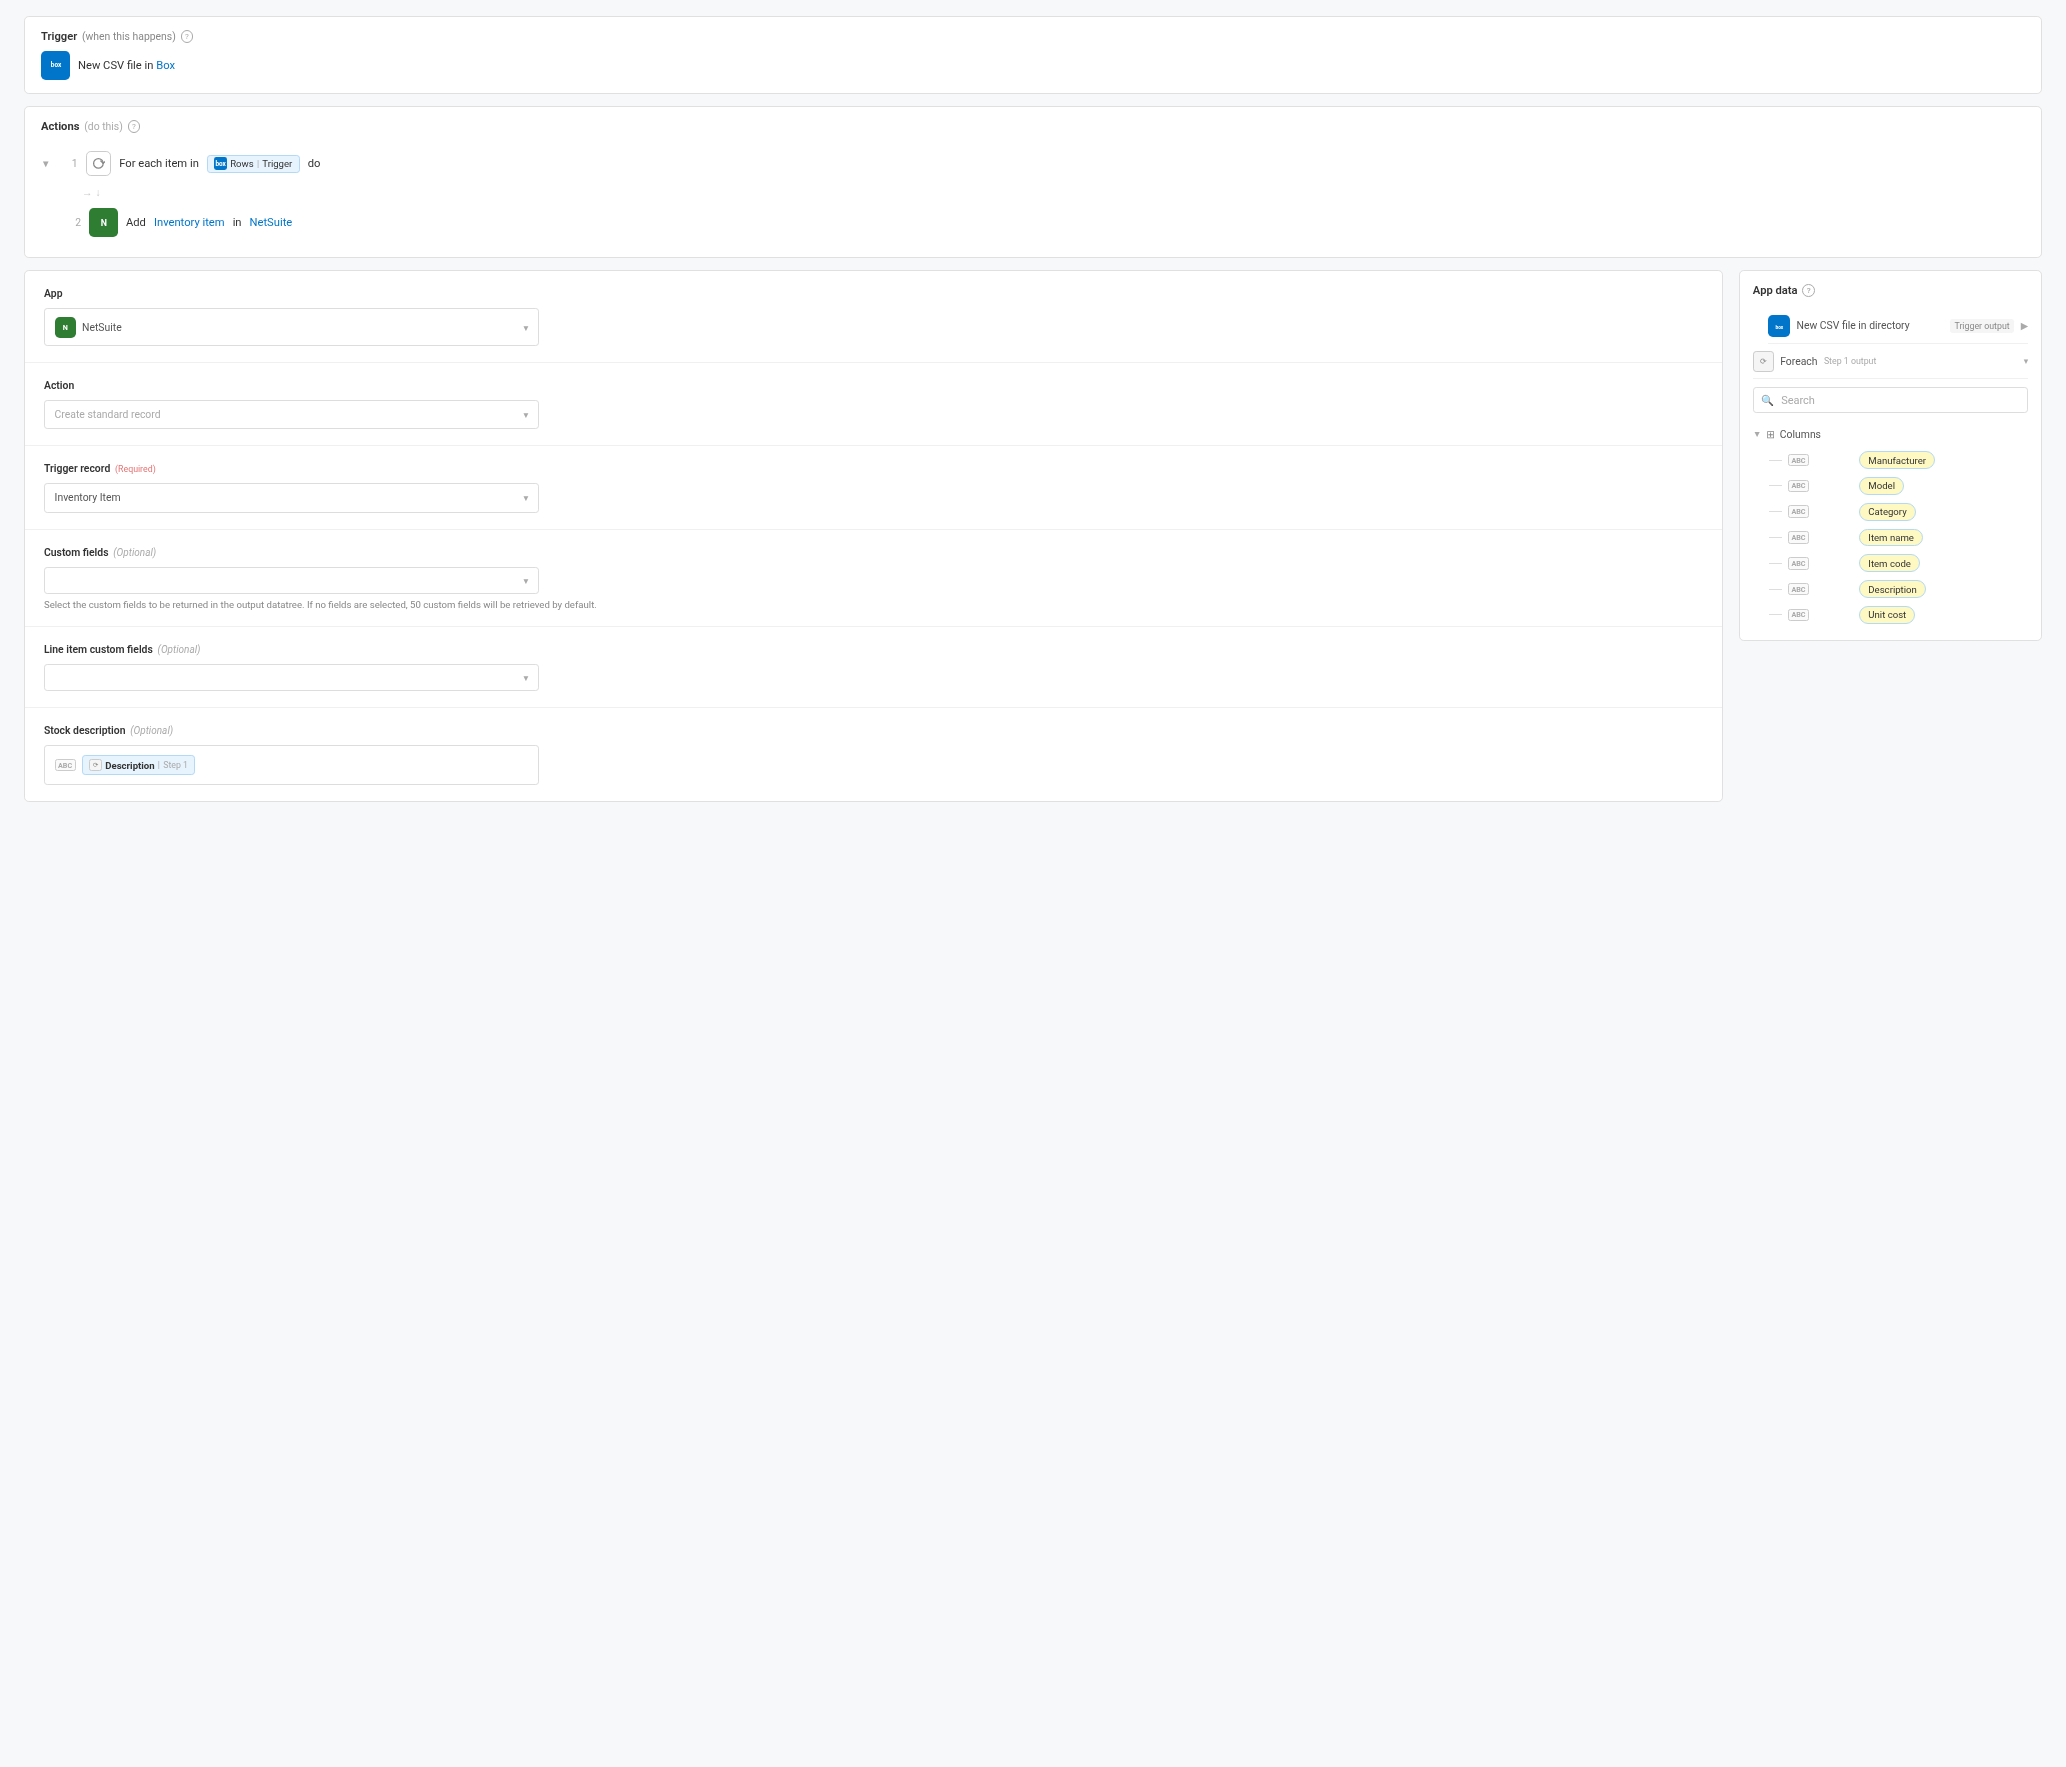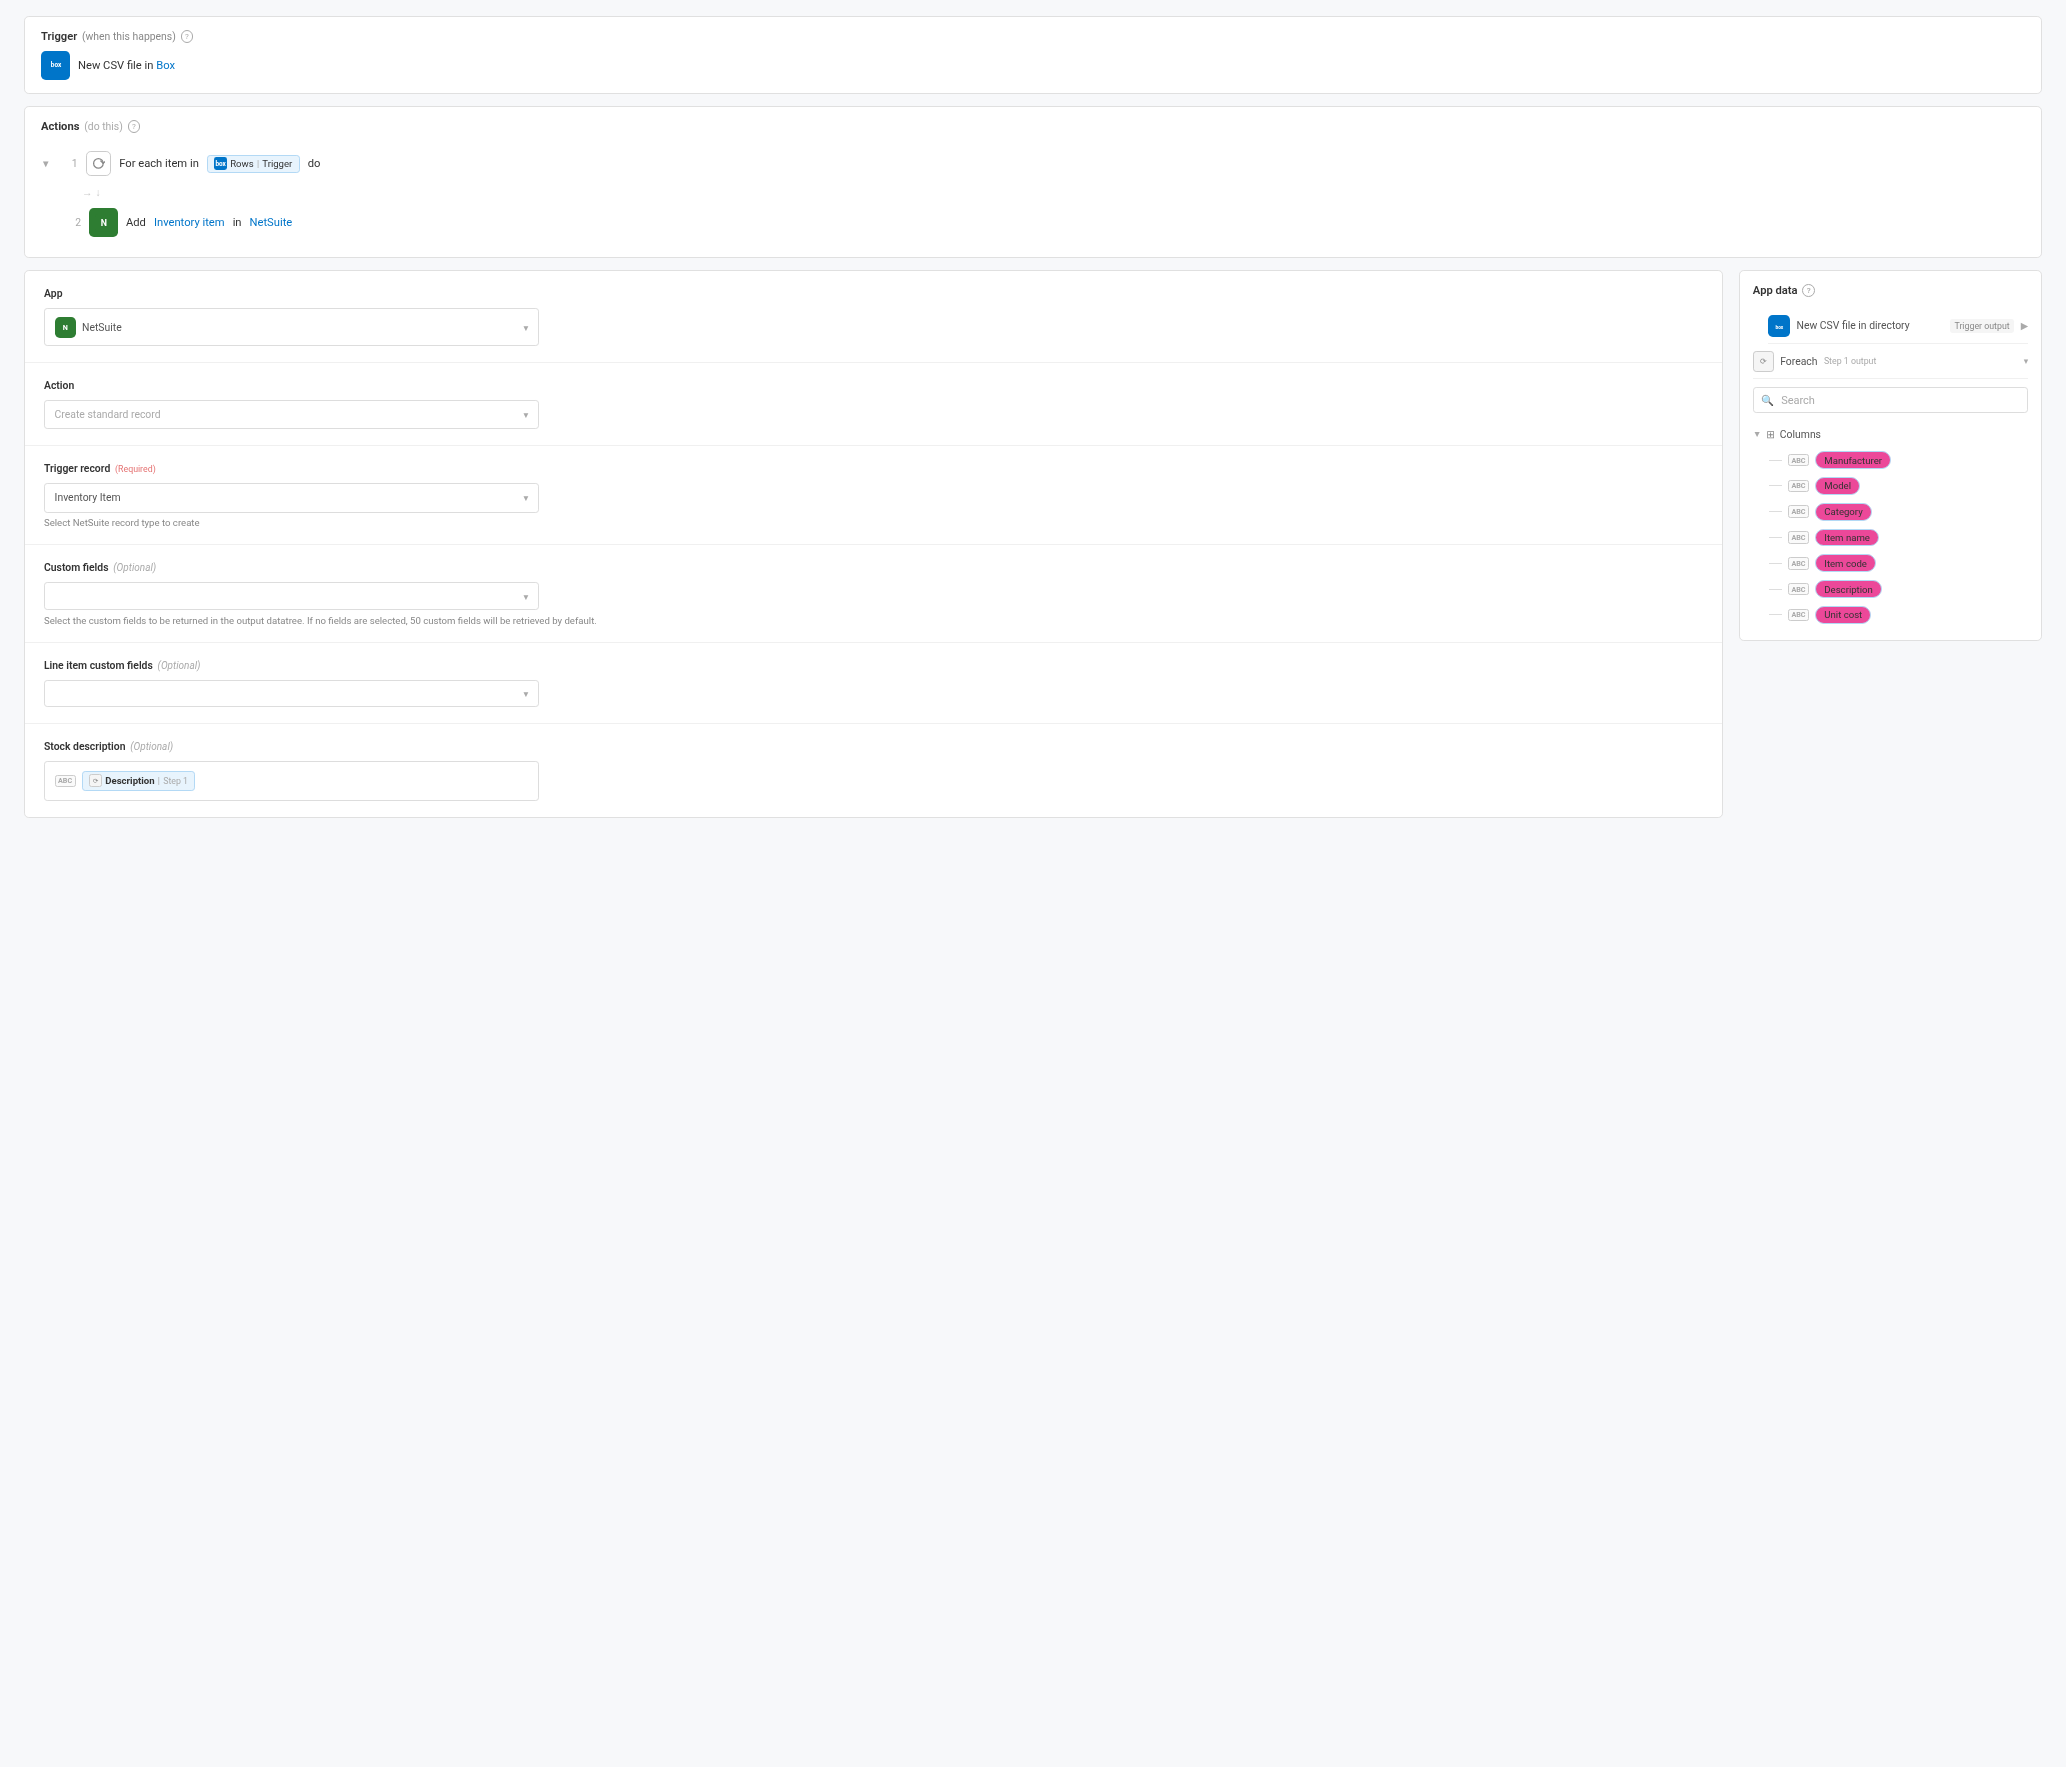--- a/index.html
+++ b/index.html
@@ -391,27 +391,28 @@
     .abc-badge {
       font-size: 7.2px;
       font-weight: 700;
       color: #aaa;
       border: 1.2px solid #ccc;
       border-radius: 2.4px;
       padding: 0.8px 2.4px;
       background: #fafafa;
     }
     .col-tag {
-      background: #ec4899;
+      background: #fef9c3;
       border: 0.8px solid #b3d9f5;
       border-radius: 9.6px;
       padding: 2.4px 8px;
       font-size: 9.6px;
       color: #333;
       cursor: pointer;
+      margin-left: 44px;
     }
 
     
     .description-field {
       border: 0.8px solid #ddd;
       border-radius: 3.2px;
       min-height: 40px;
       padding: 6.4px 9.6px;
       display: flex;
       align-items: center;
@@ -578,21 +579,20 @@
 
         <div class="config-section">
           <div class="config-label">
             <span>Trigger record</span>
             <span class="required-badge">(Required)</span>
           </div>
           <div class="select-field">
             <span>Inventory Item</span>
             <span class="chevron">▾</span>
           </div>
-          <div class="field-hint">Select NetSuite record type to create</div>
         </div>
 
         <div class="config-section">
           <div class="config-label">
             <span>Custom fields</span>
             <span class="optional-badge">(Optional)</span>
           </div>
           <div class="select-field" style="color:#aaa;">
             <span></span>
             <span class="chevron">▾</span>

